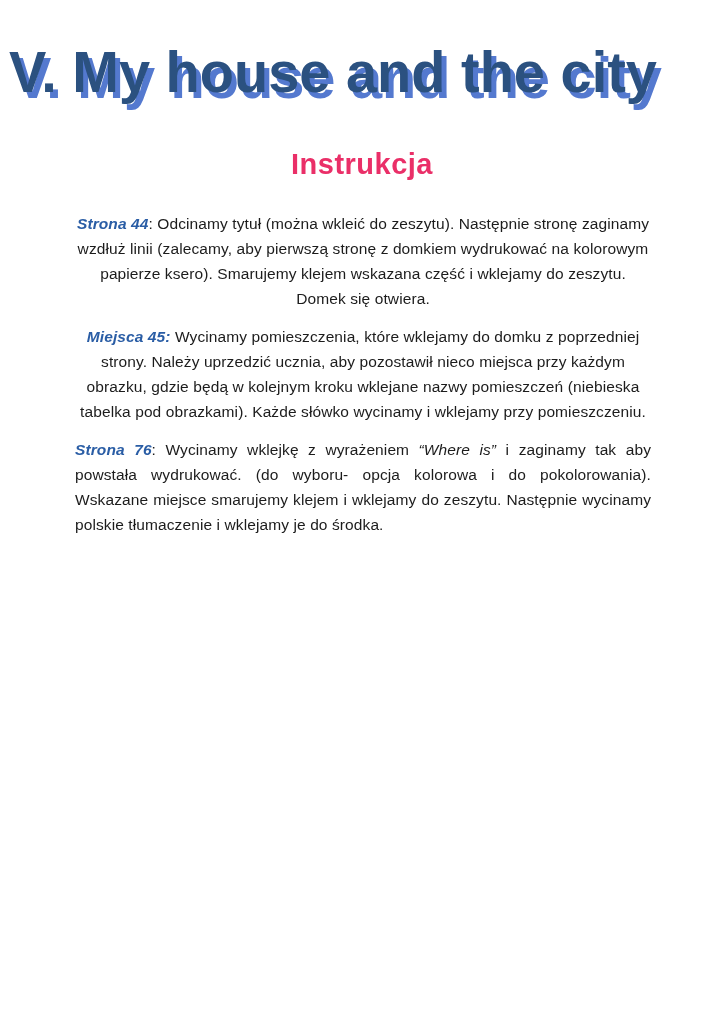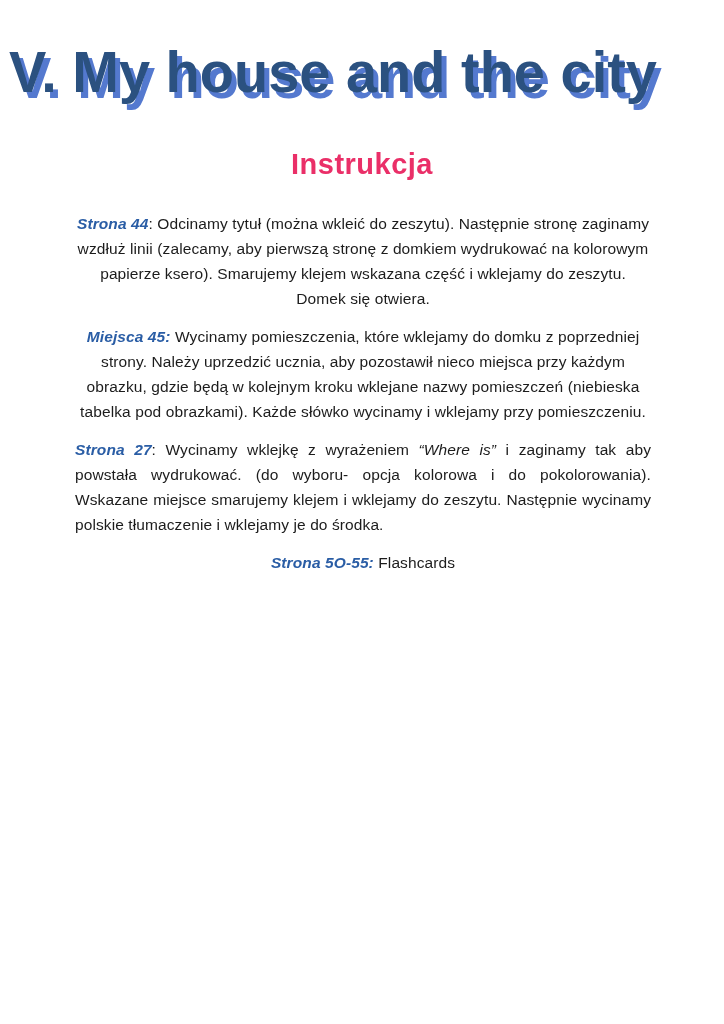--- a/index.html
+++ b/index.html
@@ -78,24 +78,21 @@
       <span class="strona-label">Strona 44</span><span>: Odcinamy tytuł (można wkleić do zeszytu). Następnie stronę zaginamy wzdłuż linii (zalecamy, aby pierwszą stronę z domkiem wydrukować na kolorowym papierze ksero). Smarujemy klejem wskazana część i wklejamy do zeszytu. Domek się otwiera.</span>
     </p>
 
     <p>
       <span class="strona-label">Miejsca 45:</span><span> Wycinamy pomieszczenia, które wklejamy do domku z poprzedniej strony. Należy uprzedzić ucznia, aby pozostawił nieco miejsca przy każdym obrazku, gdzie będą w kolejnym kroku wklejane nazwy pomieszczeń (niebieska tabelka pod obrazkami). Każde słówko wycinamy i wklejamy przy pomieszczeniu.</span>
     </p>
 
 
 
     <p class="justify">
-      <span class="strona-label">Strona 27</span><span>: Wycinamy wklejkę z wyrażeniem </span><span class="inline-italic">“Where is”</span><span> i zaginamy tak aby powstała wydrukować. (do wyboru- opcja kolorowa i do pokolorowania). Wskazane miejsce smarujemy klejem i wklejamy do zeszytu. Następnie wycinamy polskie tłumaczenie i wklejamy je do środka.</span>
+      <span class="strona-label">Strona 76</span><span>: Wycinamy wklejkę z wyrażeniem </span><span class="inline-italic">“Where is”</span><span> i zaginamy tak aby powstała wydrukować. (do wyboru- opcja kolorowa i do pokolorowania). Wskazane miejsce smarujemy klejem i wklejamy do zeszytu. Następnie wycinamy polskie tłumaczenie i wklejamy je do środka.</span>
     </p>
 
 
 
-    <p class="gap-before">
-      <span class="strona-label">Strona 5O-55:</span><span> Flashcards</span>
-    </p>
 
   </div>
 
 </div>
 
 </body></html>

